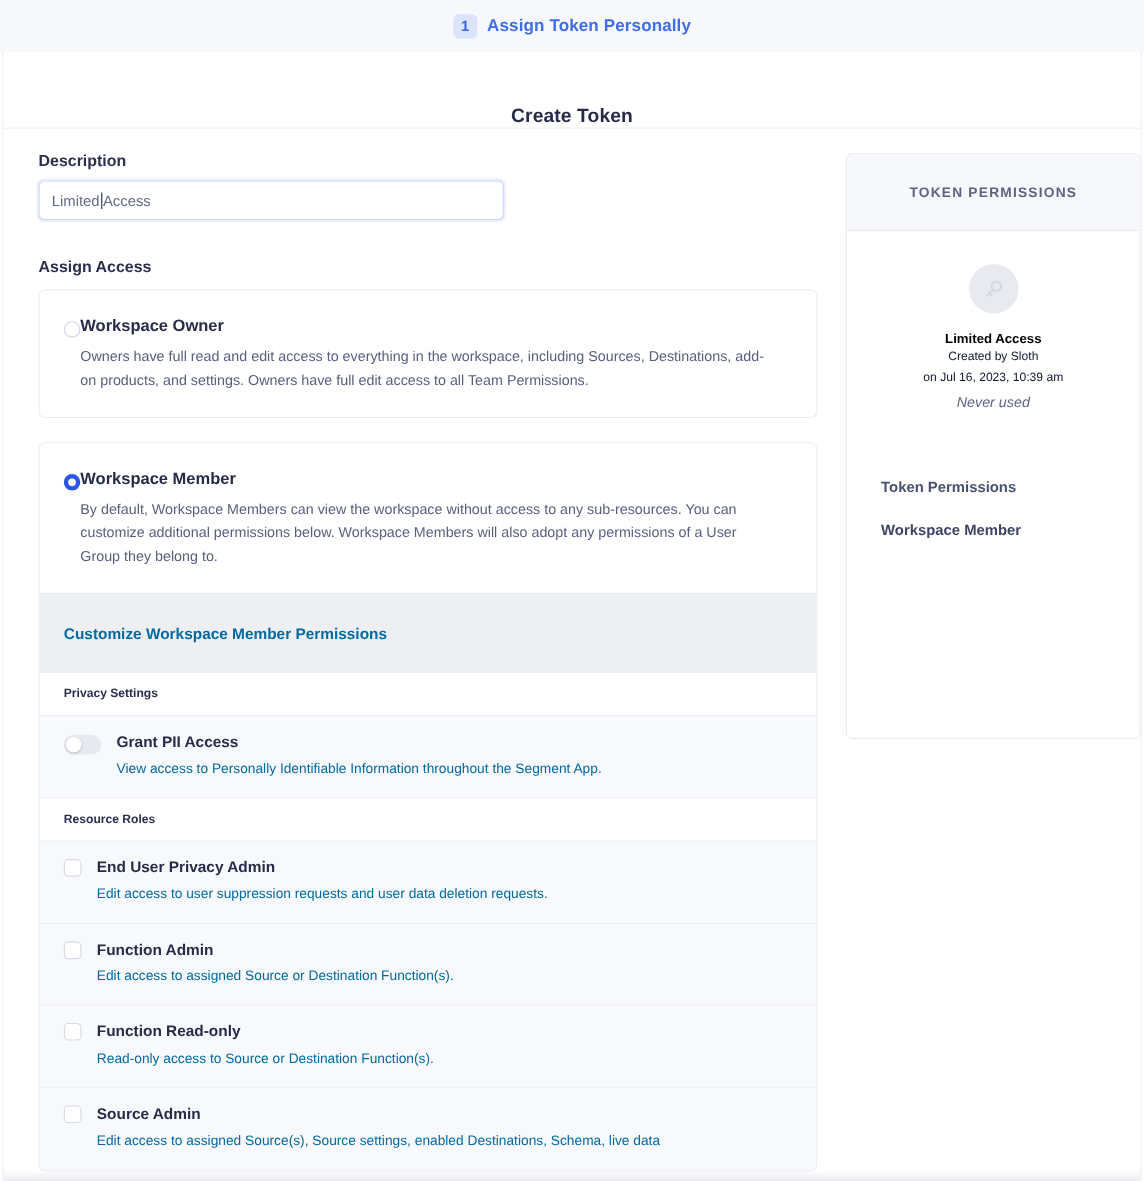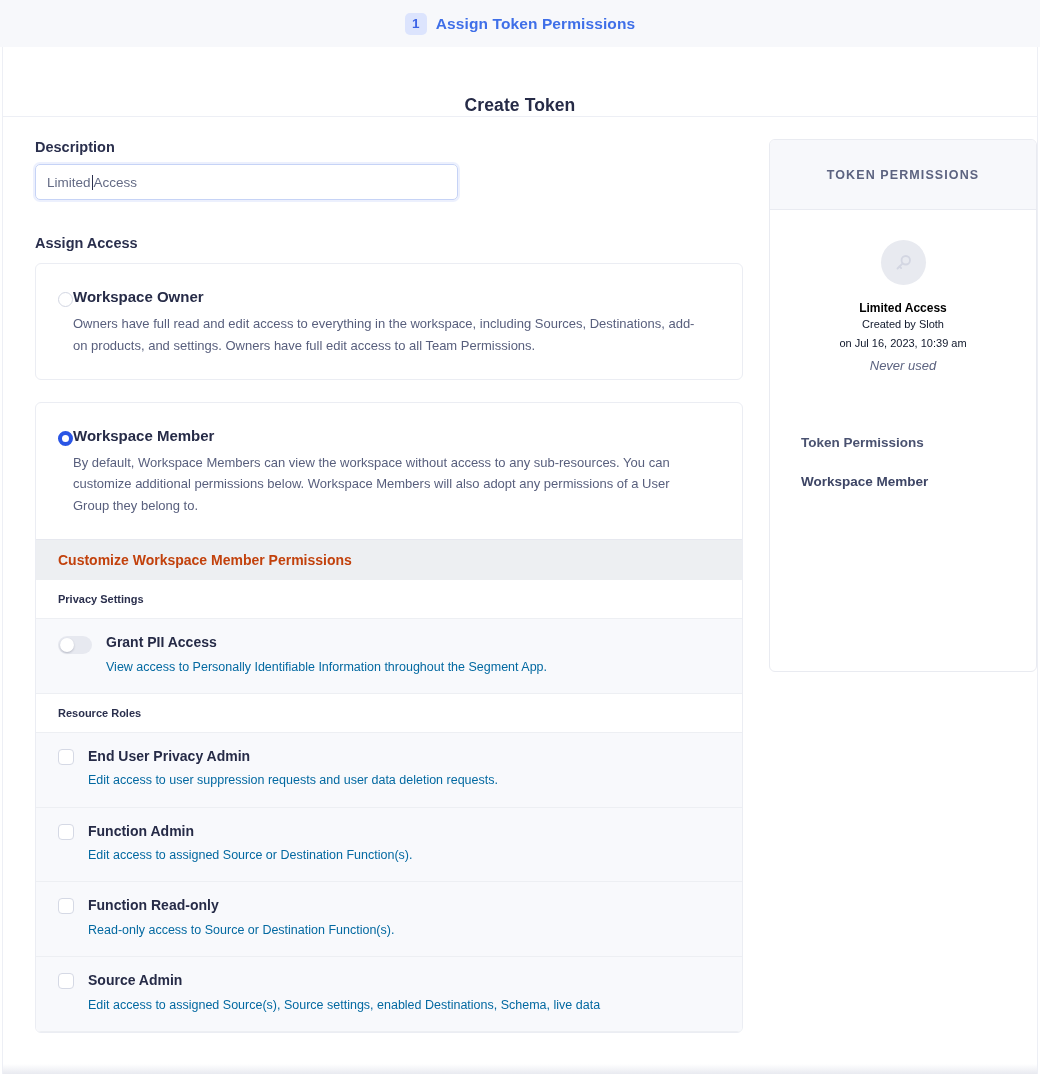--- a/index.html
+++ b/index.html
@@ -139,24 +139,24 @@
   .option-desc {
     font-size: 13px;
     line-height: 1.68;
     color: #585F7D;
     max-width: 625px;
   }
 
   
   .customize-head {
     background: #EDEFF2;
-    padding: 12px 22px;
+    padding: 28px 22px;
     font-size: 14px;
     font-weight: 700;
-    color: #c2410c;
+    color: #0369a1;
     border-top: 1px solid #E6E8EF;
   }
   .group-head {
     background: #FFFFFF;
     padding: 13px 22px;
     font-size: 11px;
     font-weight: 700;
     color: #2A2F4D;
     border-bottom: 1px solid #EDEFF3;
   }
@@ -279,21 +279,21 @@
     height: 10px;
     background: linear-gradient(to bottom, rgba(255,255,255,0), rgba(225,227,235,.75));
     pointer-events: none;
   }
 </style>
 </head>
 <body>
 
 <div class="stepbar">
   <div class="step-badge">1</div>
-  <div class="step-label">Assign Token Permissions</div>
+  <div class="step-label">Assign Token Personally</div>
 </div>
 
 <div class="page-card">
 
   <div class="card-header">
     <div class="card-title">Create Token</div>
   </div>
 
   <div class="body">
 

